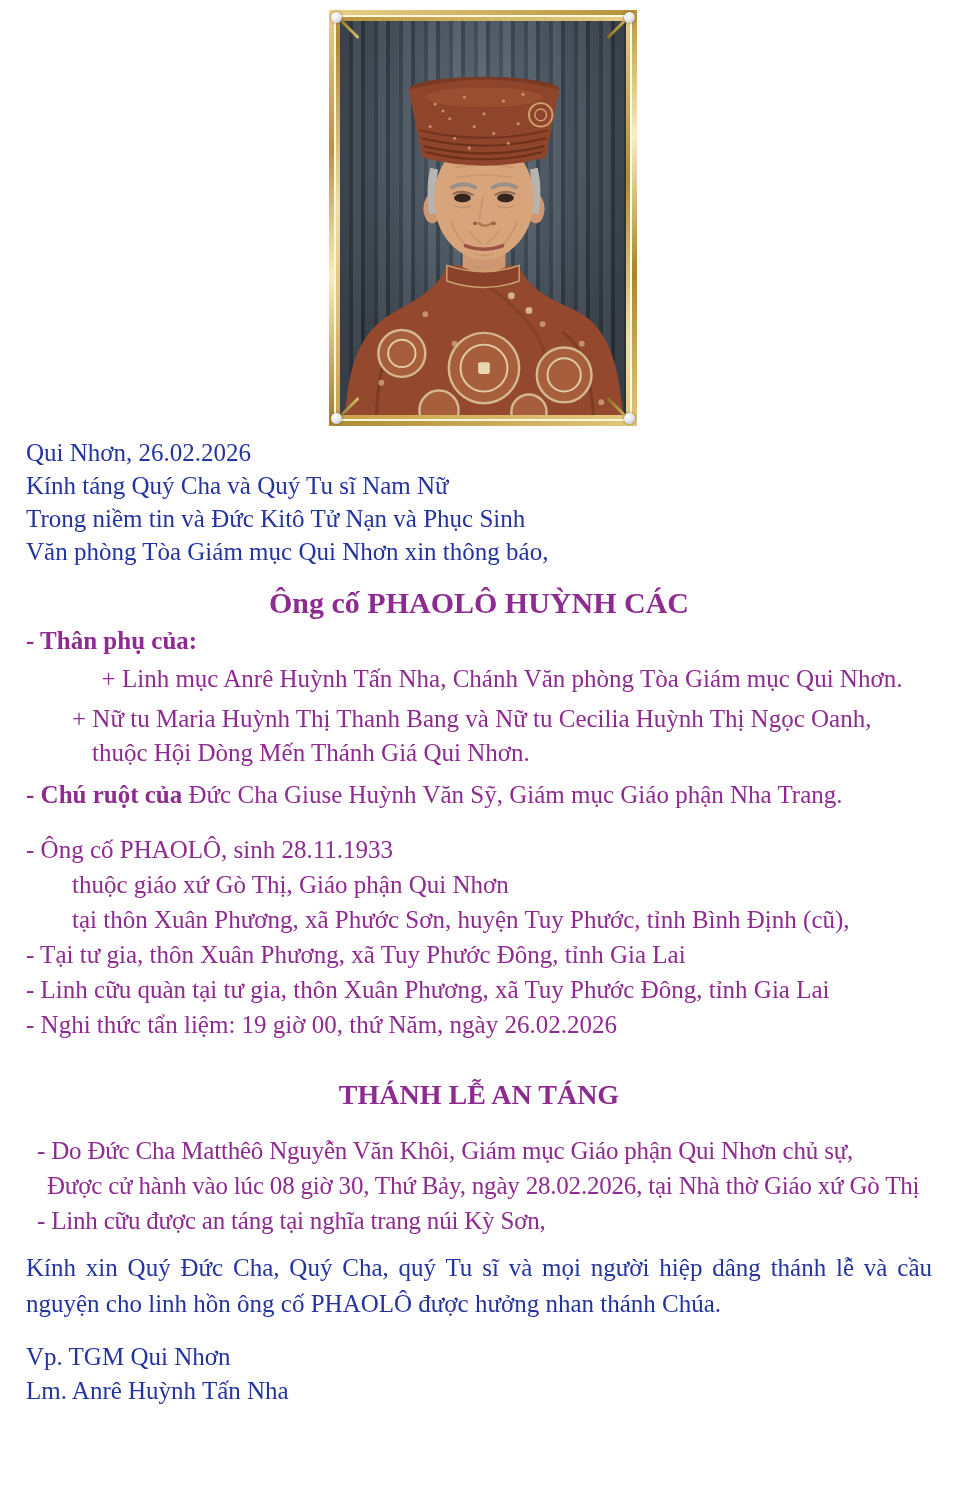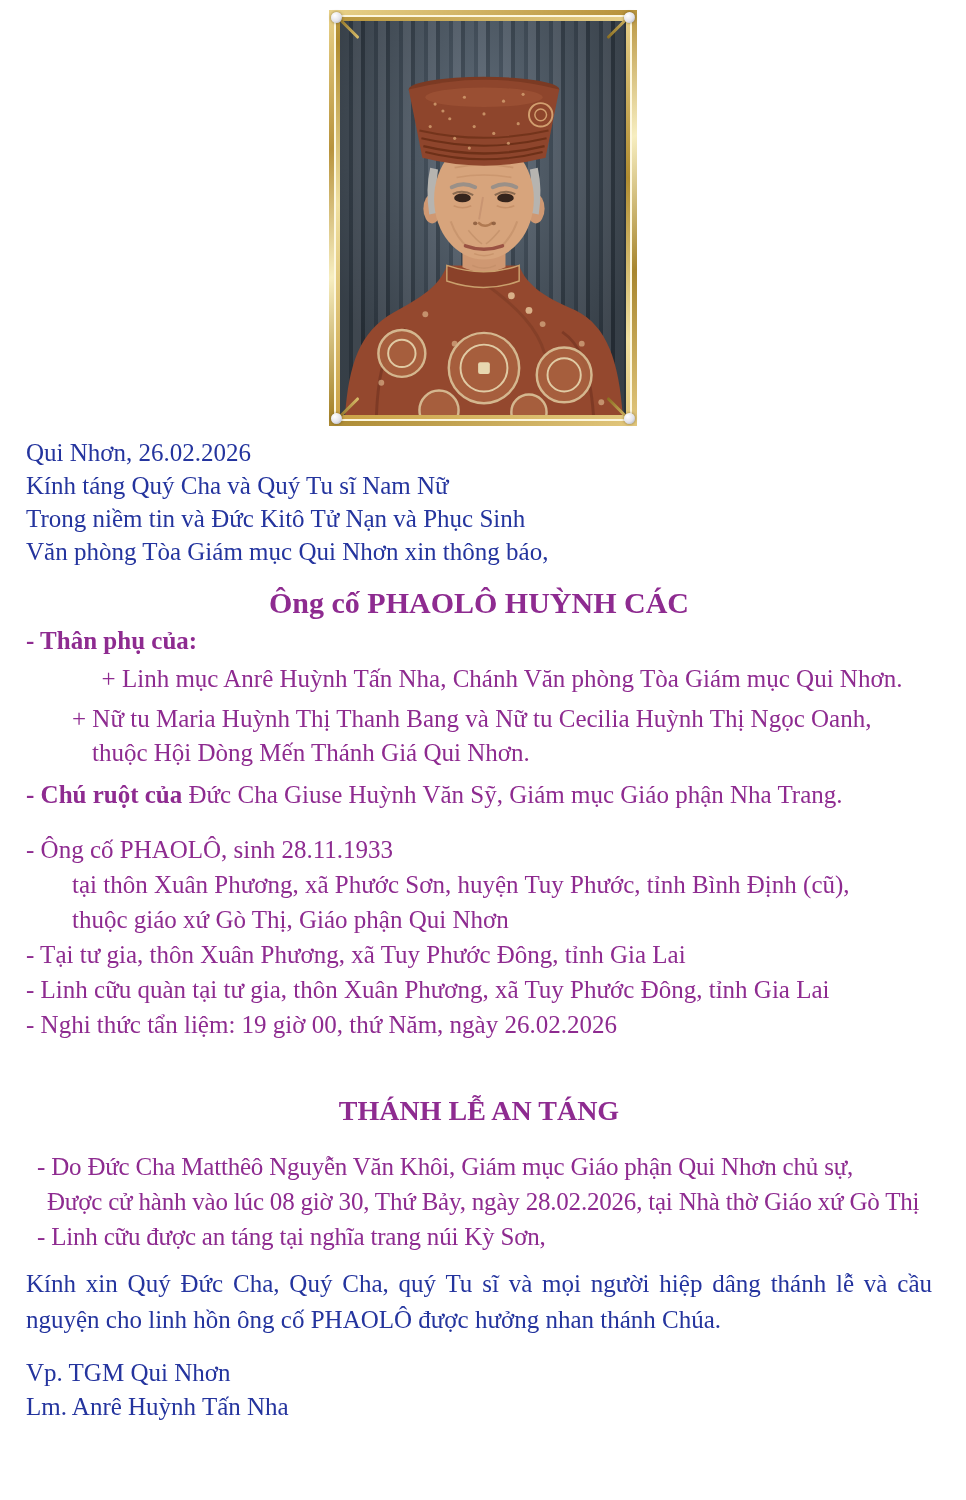--- a/index.html
+++ b/index.html
@@ -66,21 +66,21 @@
   .label-bold{font-weight:bold;margin-top:2px;}
   .ind-a{padding-left:46px;}
   .ind-b{padding-left:66px;}
   .ind-c{padding-left:46px;}
   .ind-d{padding-left:11px;}
   .ind-e{padding-left:21px;}
   .mt4{margin-top:4px;text-align:center;} .mt6{margin-top:6px;} .mt8{margin-top:8px;}
   .mt20{margin-top:20px;}
   .detail{line-height:35px;}
   .heading2{
-    margin-top:50px;text-align:center;font-weight:bold;font-size:28px;line-height:38px;
+    margin-top:34px;text-align:center;font-weight:bold;font-size:28px;line-height:38px;
     color:var(--purple);white-space:nowrap;
   }
   .funeral-lines{margin-top:19px;}
   .funeral-lines .line{line-height:35px;letter-spacing:-0.2px;}
   .closing{
     margin-top:12px;line-height:36px;text-align:justify;color:var(--blue);
   }
   .signature{margin-top:18px;}
   .signature .line{line-height:34px;}
 </style>
@@ -209,22 +209,22 @@
 
   <div class="line purple label-bold">- Thân phụ của:</div>
 
   <div class="line purple ind-a mt4">+ Linh mục Anrê Huỳnh Tấn Nha, Chánh Văn phòng Tòa Giám mục Qui Nhơn.</div>
   <div class="line purple ind-a mt6">+ Nữ tu Maria Huỳnh Thị Thanh Bang và Nữ tu Cecilia Huỳnh Thị Ngọc Oanh,</div>
   <div class="line purple ind-b">thuộc Hội Dòng Mến Thánh Giá Qui Nhơn.</div>
 
   <div class="line purple mt8"><b>- Chú ruột của</b><span> Đức Cha Giuse Huỳnh Văn Sỹ, Giám mục Giáo phận Nha Trang.</span></div>
 
   <div class="line purple detail mt20">- Ông cố PHAOLÔ, sinh 28.11.1933</div>
+  <div class="line purple detail ind-c">thuộc giáo xứ Gò Thị, Giáo phận Qui Nhơn</div>
   <div class="line purple detail ind-c">tại thôn Xuân Phương, xã Phước Sơn, huyện Tuy Phước, tỉnh Bình Định (cũ),</div>
-  <div class="line purple detail ind-c">thuộc giáo xứ Gò Thị, Giáo phận Qui Nhơn</div>
   <div class="line purple detail">- Tại tư gia, thôn Xuân Phương, xã Tuy Phước Đông, tỉnh Gia Lai</div>
   <div class="line purple detail">- Linh cữu quàn tại tư gia, thôn Xuân Phương, xã Tuy Phước Đông, tỉnh Gia Lai</div>
   <div class="line purple detail">- Nghi thức tẩn liệm: 19 giờ 00, thứ Năm, ngày 26.02.2026</div>
 
   <div class="heading2">THÁNH LỄ AN TÁNG</div>
 
   <div class="funeral-lines purple">
     <div class="line ind-d">- Do Đức Cha Matthêô Nguyễn Văn Khôi, Giám mục Giáo phận Qui Nhơn chủ sự,</div>
     <div class="line ind-e">Được cử hành vào lúc 08 giờ 30, Thứ Bảy, ngày 28.02.2026, tại Nhà thờ Giáo xứ Gò Thị</div>
     <div class="line ind-d">- Linh cữu được an táng tại nghĩa trang núi Kỳ Sơn,</div>

